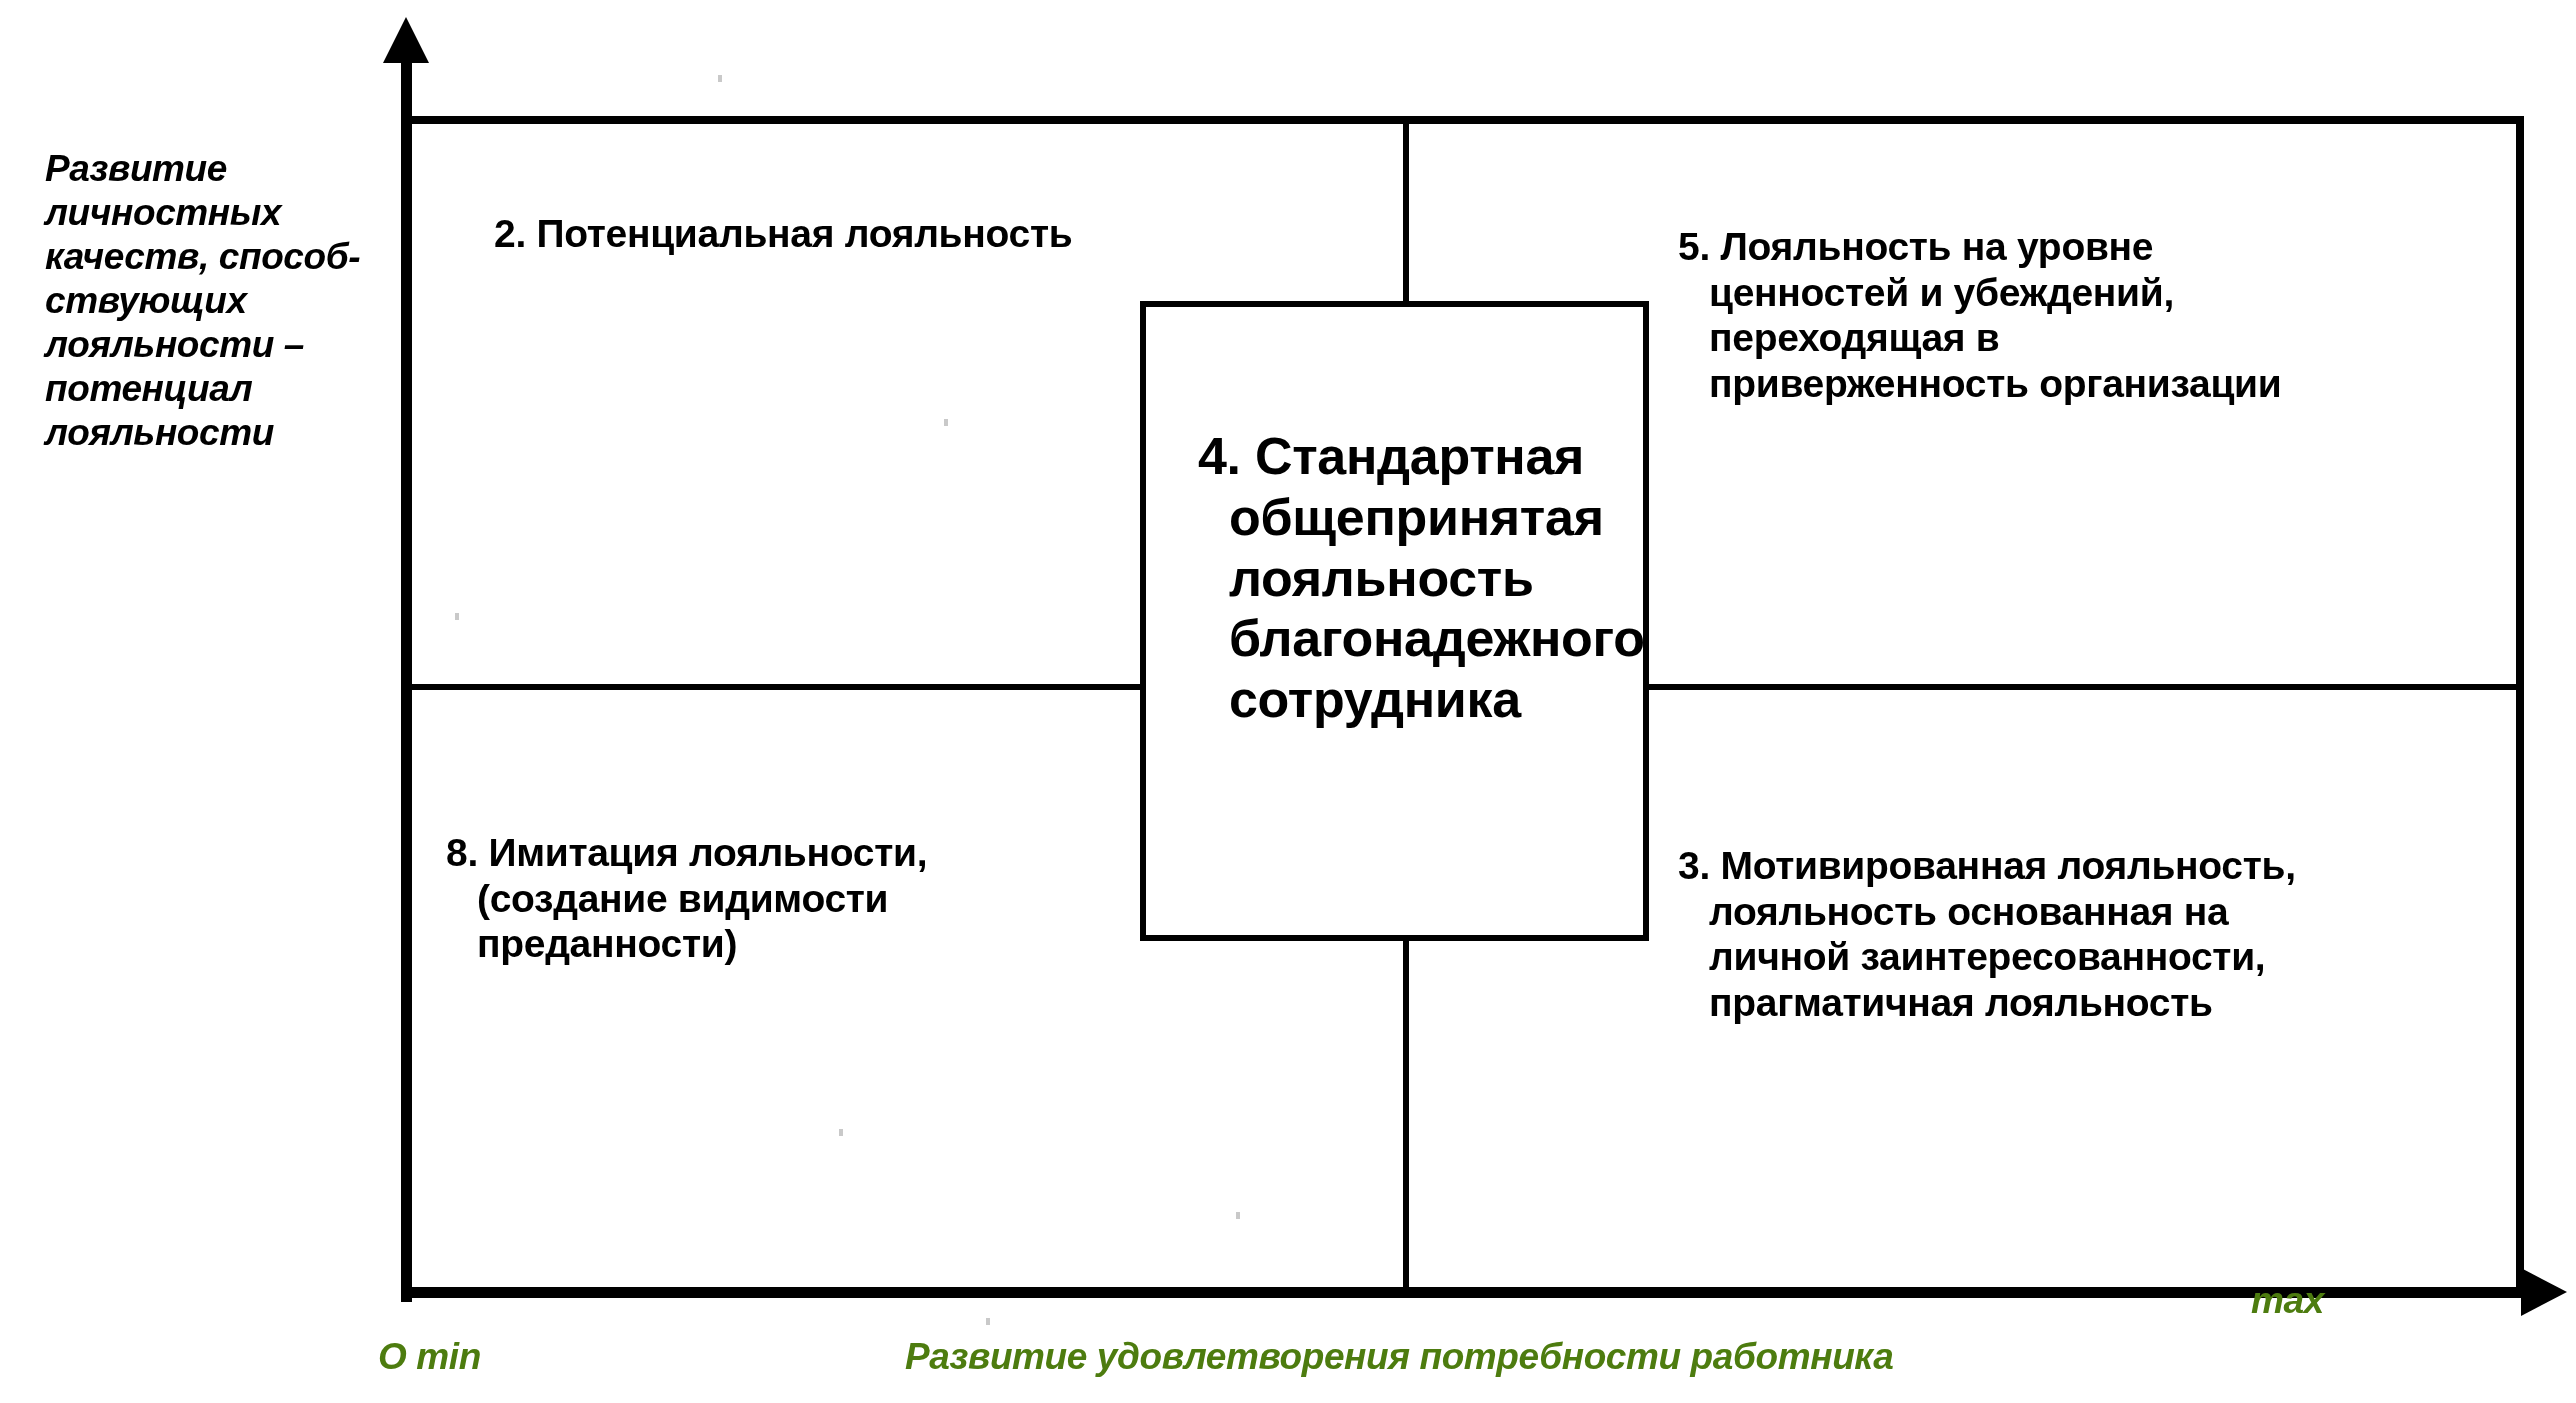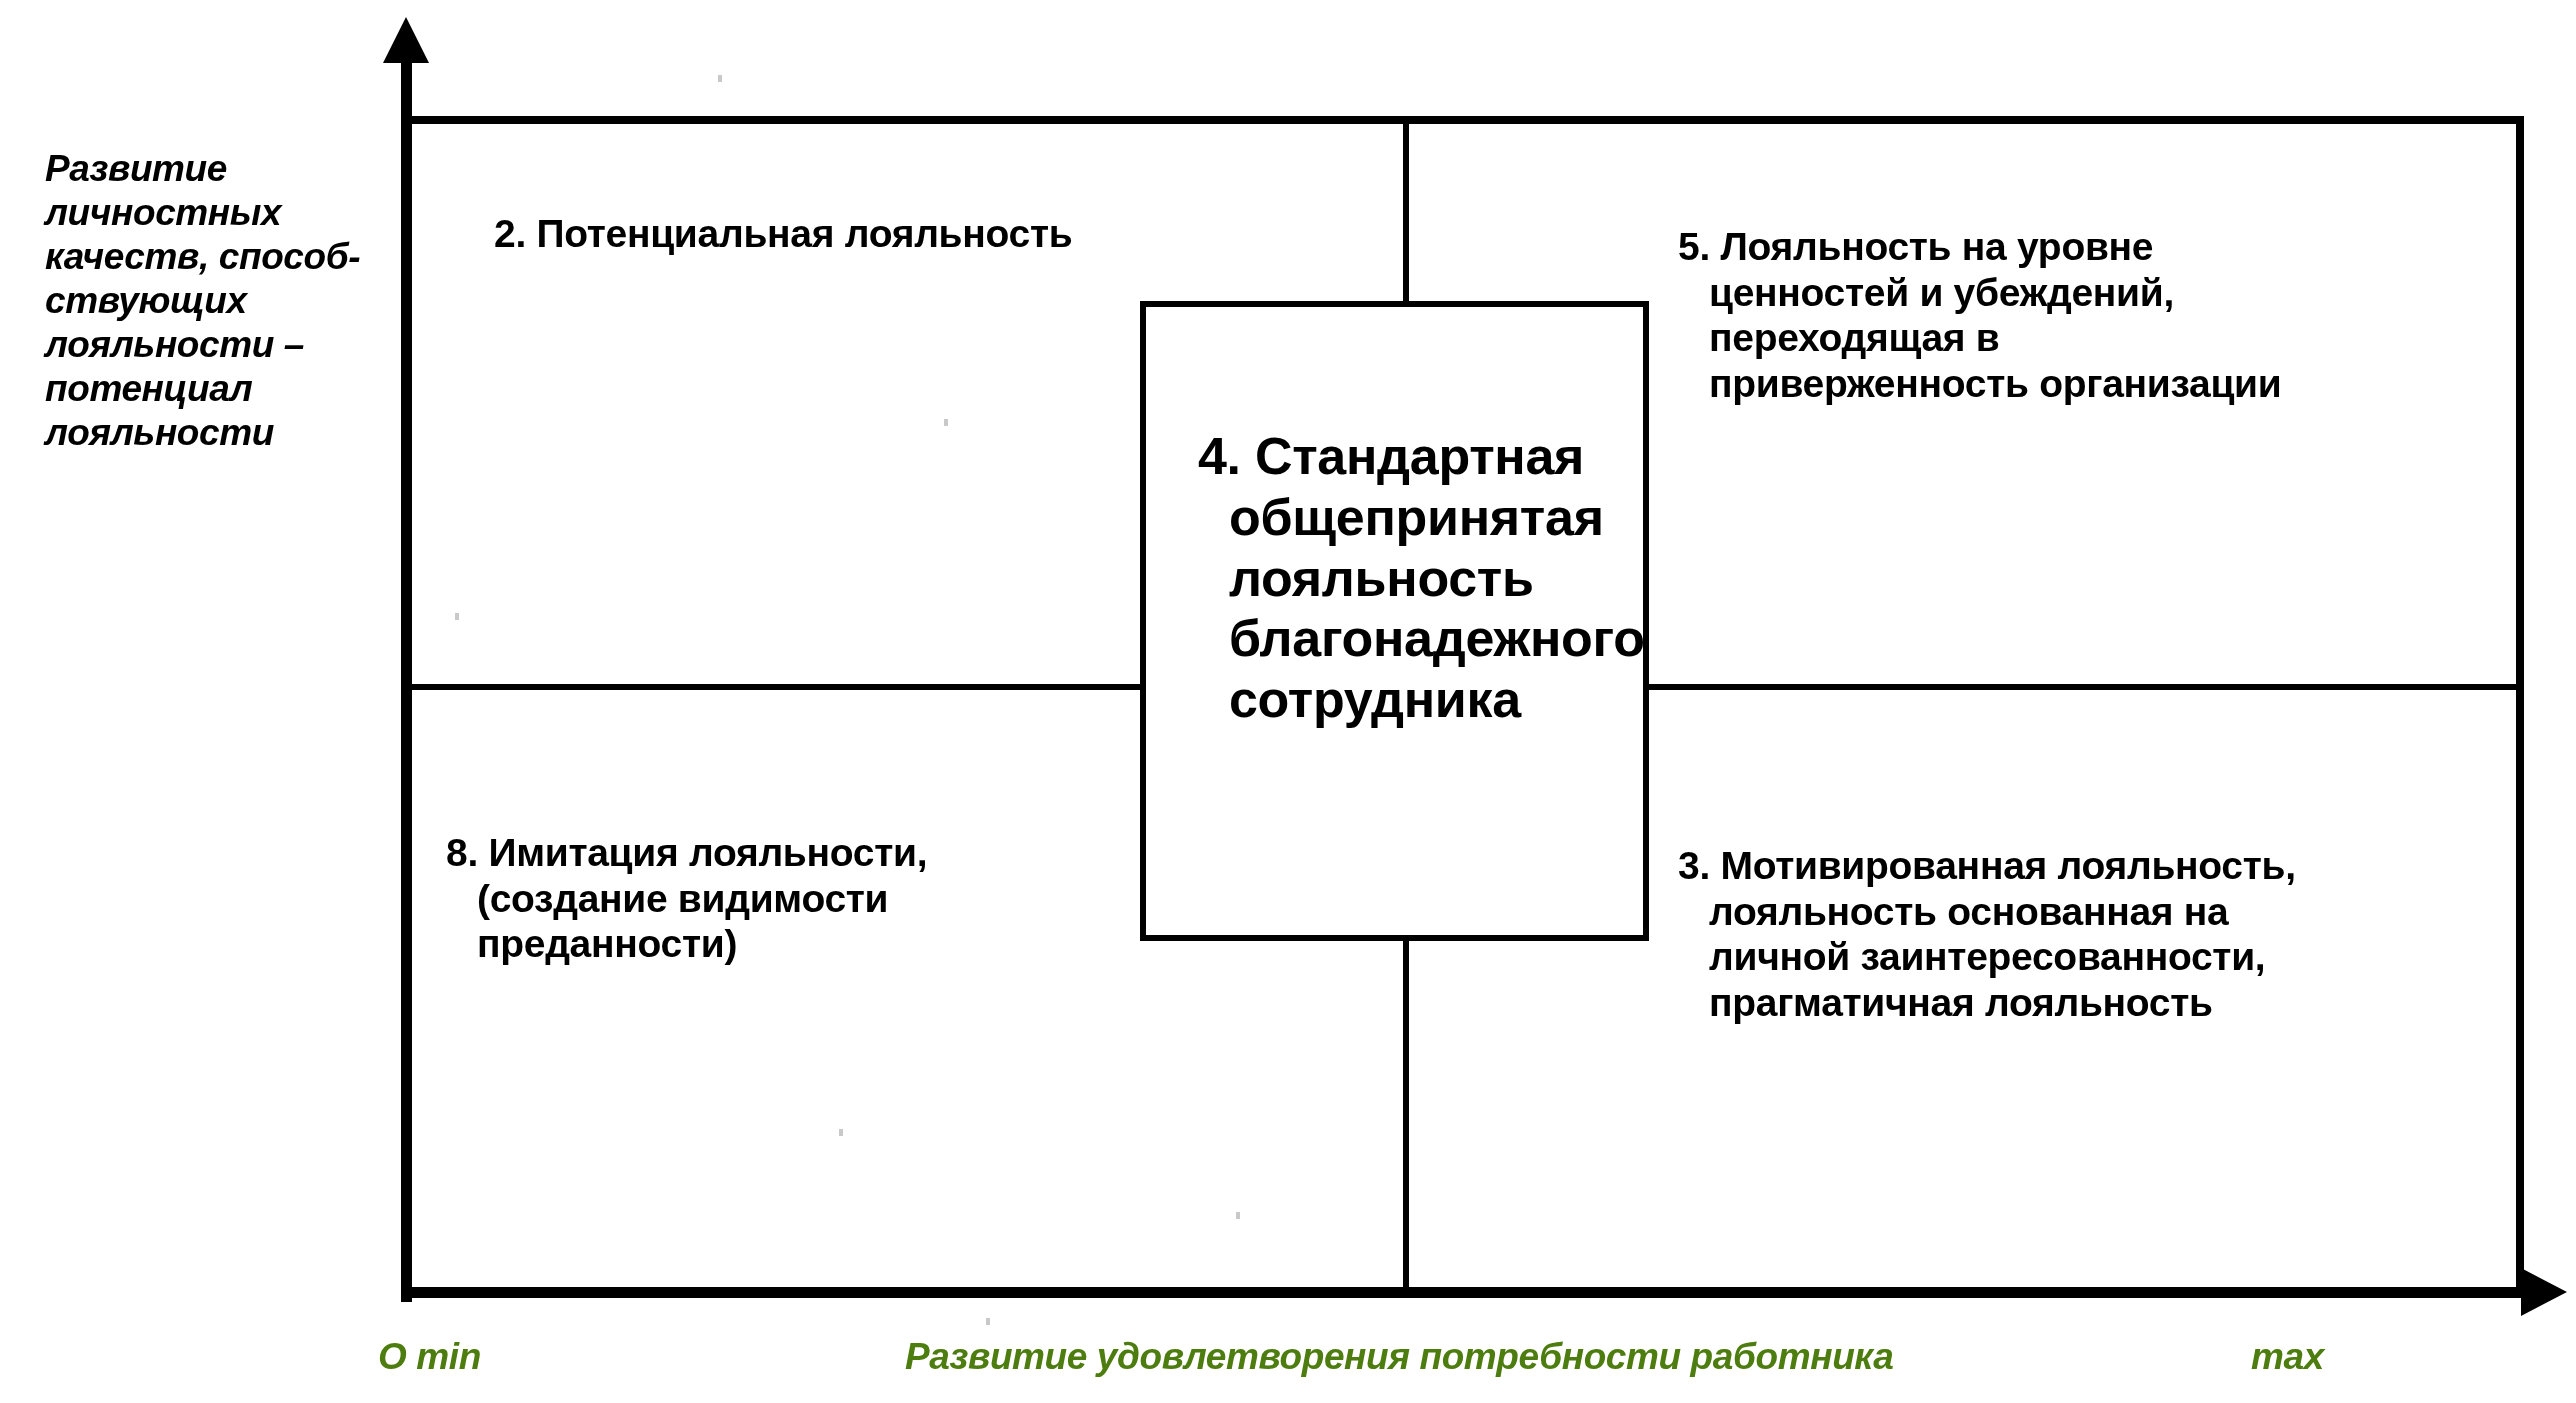--- a/index.html
+++ b/index.html
@@ -176,21 +176,21 @@
     position: absolute;
     font-style: italic;
     font-weight: bold;
     font-size: 37px;
     letter-spacing: -0.4px;
     color: #4d7c0f;
     white-space: nowrap;
   }
   #x-min   { left: 378px;  top: 1336px; }
   #x-title { left: 905px; top: 1336px; }
-  #x-max   { left: 2251px; top: 1336px; }
+  #x-max   { left: 2251px; top: 1280px; }
 
   
   .speck {
     position: absolute;
     background: #c9c9c9;
     width: 3.7px;
     height: 6.7px;
   }
 </style>
 </head>

